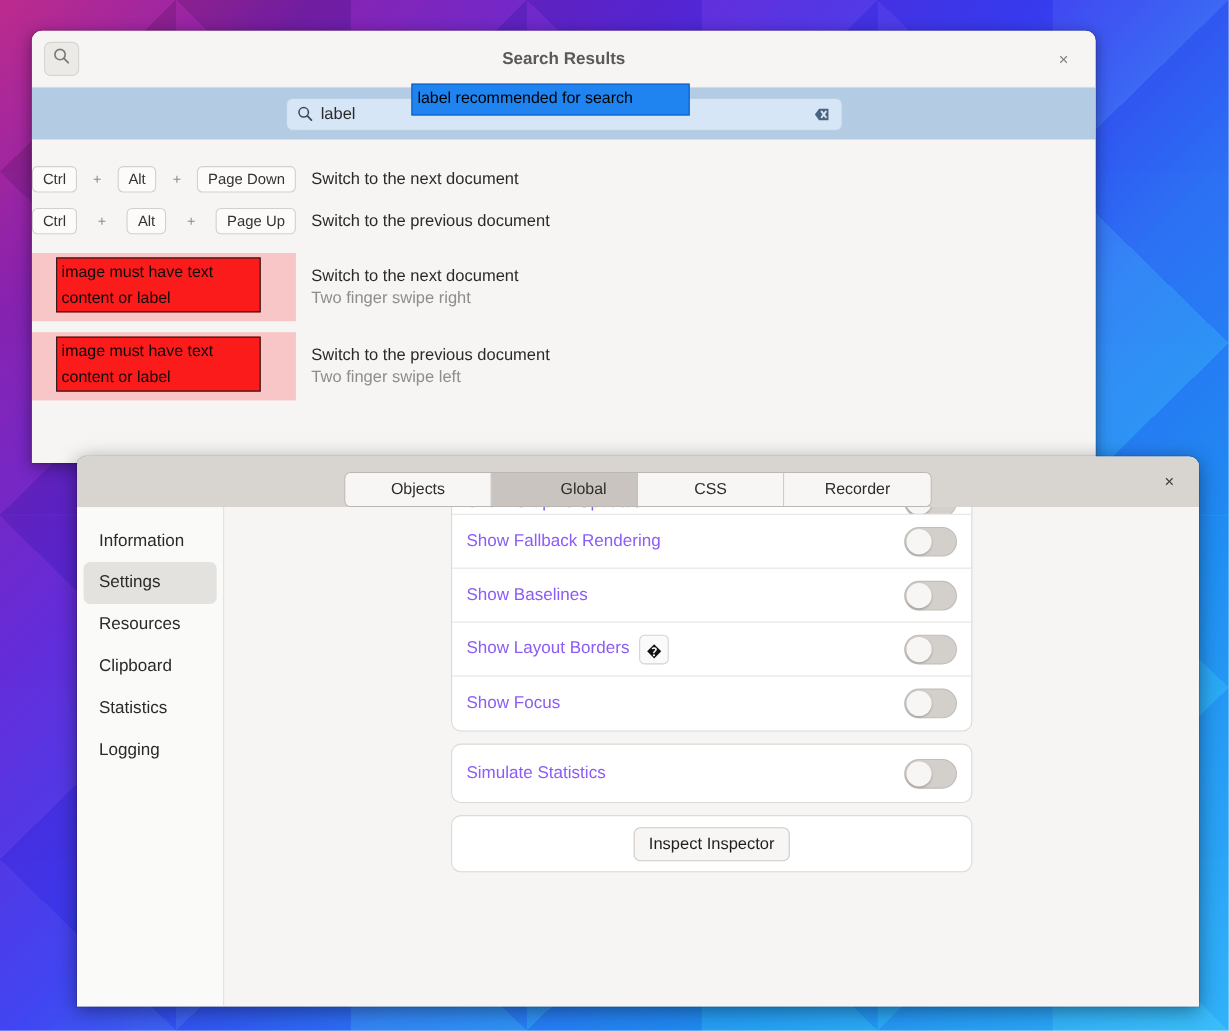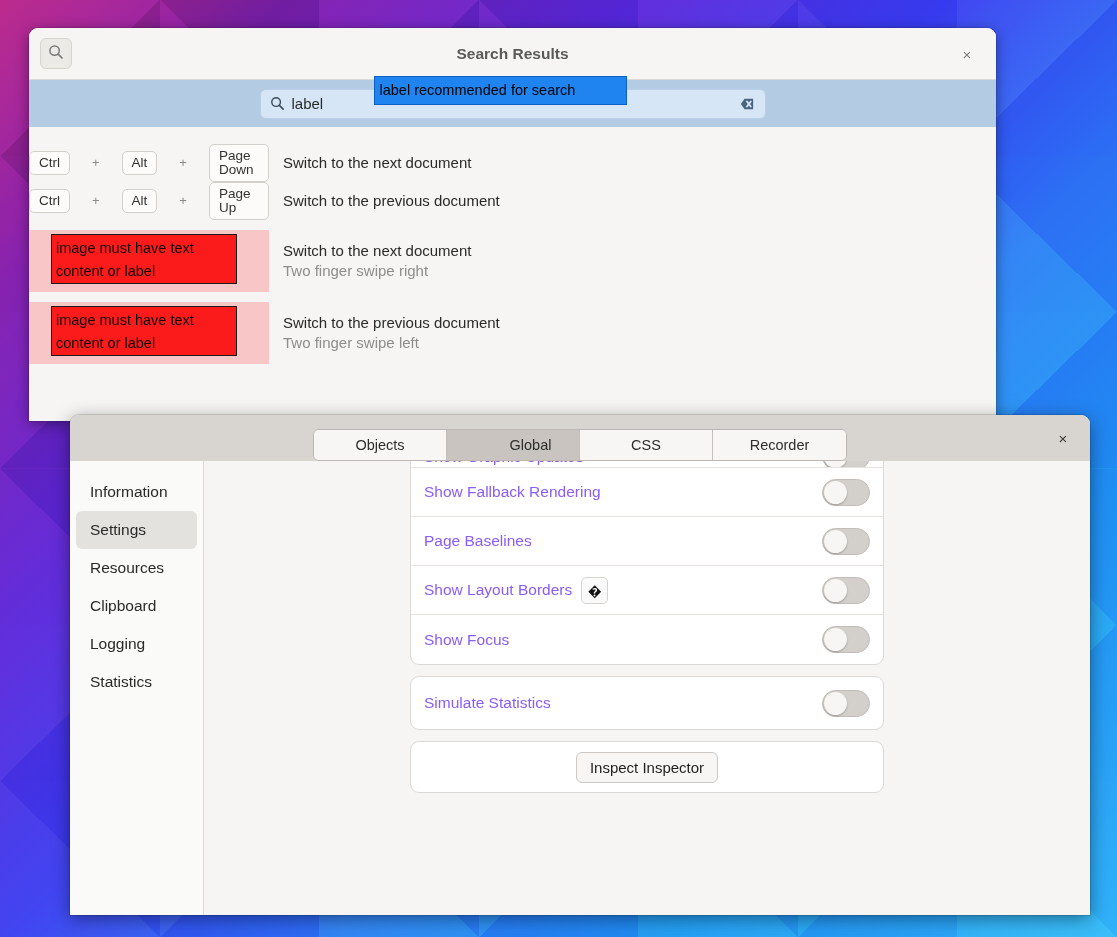--- a/index.html
+++ b/index.html
@@ -120,22 +120,22 @@
   .shortcut-row {
     display: flex;
     align-items: center;
     height: 29px;
     margin-bottom: 9px;
   }
   .keys {
     width: 240px;
     display: flex;
     align-items: center;
-    justify-content: flex-start;
-    gap: 16px;
+    justify-content: space-between;
+    gap: 4px;
   }
   .key {
     border: 1px solid #d3cfcb;
     background: #fcfbfa;
     border-radius: 5px;
     font-size: 13.5px;
     color: #333331;
     padding: 4px 9px;
     line-height: 14px;
   }
@@ -504,22 +504,22 @@
     <div id="insp-close">×</div>
   </div>
 
   <div id="insp-body">
 
     <div id="insp-sidebar">
       <div class="side-item">Information</div>
       <div class="side-item active">Settings</div>
       <div class="side-item">Resources</div>
       <div class="side-item">Clipboard</div>
+      <div class="side-item">Statistics</div>
       <div class="side-item">Logging</div>
-      <div class="side-item">Statistics</div>
     </div>
 
     <div id="insp-content">
       <div id="settings-list">
 
         <div class="group">
 
           <div class="srow clipped-row">
             <span class="lbl">Show Graphic Updates</span>
             <span class="spacer"></span>
@@ -530,21 +530,21 @@
 
           <div class="srow">
             <span class="lbl">Show Fallback Rendering</span>
             <span class="spacer"></span>
             <span class="toggle">
                 <span class="knob"></span>
               </span>
           </div>
 
           <div class="srow">
-            <span class="lbl">Page Baselines</span>
+            <span class="lbl">Show Baselines</span>
             <span class="spacer"></span>
             <span class="toggle">
                 <span class="knob"></span>
               </span>
           </div>
 
           <div class="srow">
             <span class="lbl">Show Layout Borders</span>
             <span class="help-btn">�</span>
             <span class="spacer"></span>

